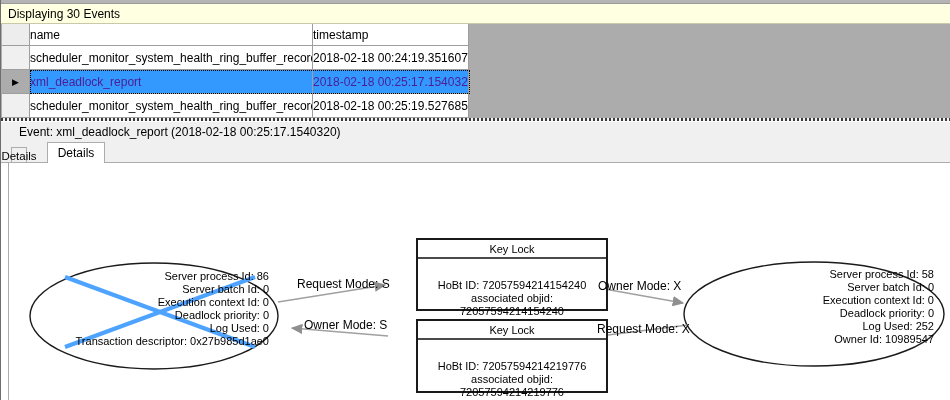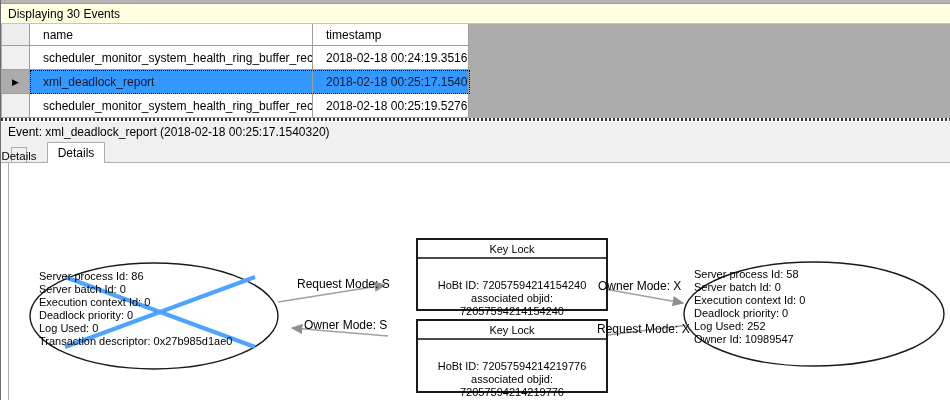--- a/index.html
+++ b/index.html
@@ -9,55 +9,55 @@
 
   
   .top-strip { position:absolute; left:0; top:0; width:950px; height:4px; background:#b4b4b4; border-bottom:1px solid #9a9a9a; }
 
   
   .info-bar { position:absolute; left:0; top:4px; width:950px; height:20px; background:#ffffe1; border-bottom:1px solid #c9c9a8; display:flex; align-items:center; padding-left:7px; }
 
   
   .grid { position:absolute; left:0; top:24px; width:950px; height:94px; background:#acacac; }
   .grid-row { position:absolute; left:1px; display:flex; background:#fff; }
-  .cell { border-right:1px solid #9e9e9e; border-bottom:1px solid #9e9e9e; padding-left:13px; display:flex; align-items:center; white-space:nowrap; overflow:hidden; background:#fff; }
+  .cell { border-right:1px solid #9e9e9e; border-bottom:1px solid #9e9e9e; padding-left:0; display:flex; align-items:center; white-space:nowrap; overflow:hidden; background:#fff; }
   .sel-cell { width:28px; background:#f0f0f0; justify-content:center; padding-left:0; }
   .name-cell { width:283px; }
   .ts-cell { width:156px; }
   .hdr { height:22px; top:0; }
   .hdr .cell { background:#fff; }
   .hdr .sel-cell { background:#ededed; }
   .r1 { top:22px; height:24px; }
   .r2 { top:46px; height:24px; }
   .r3 { top:70px; height:24px; }
-  .row-selected .name-cell, .row-selected .ts-cell { background:#3399FF; color:#0f172a; }
+  .row-selected .name-cell, .row-selected .ts-cell { background:#3399FF; color:#4c1d95; }
   .row-selected .sel-cell { background:#acacac; }
   .focus-band { position:absolute; left:29px; top:46px; width:440px; height:24px; outline:1px dotted #000; outline-offset:-1px; pointer-events:none; }
   .row-marker { font-size:9px; color:#000; }
 
   
   .splitter { position:absolute; left:0; top:118px; width:950px; height:3px;
     background-image:repeating-linear-gradient(90deg,#3a3a3a 0 2px,#f5f5f5 2px 4px); }
 
   
-  .event-bar { position:absolute; left:0; top:121px; width:950px; height:20px; background:#f0f0f0; display:flex; align-items:center; padding-left:7px; border-top:1px solid #fdfdfd; }
+  .event-bar { position:absolute; left:0; top:121px; width:950px; height:20px; background:#f0f0f0; display:flex; align-items:center; padding-left:18px; border-top:1px solid #fdfdfd; }
 
   
   .tabstrip { position:absolute; left:0; top:141px; width:950px; height:22px; background:#f0f0f0; }
   .tabstrip::after { content:""; position:absolute; left:0; bottom:0; width:950px; height:1px; background:#acacac; }
   .tab { position:absolute; bottom:0; border:1px solid #acacac; display:flex; align-items:center; justify-content:center; cursor:default; }
   .tab-inactive { left:10px; height:16px; width:16px; background:#f0f0f0; border-bottom:none; font-size:11.5px; }
   .tab-active { left:46px; height:21px; width:58px; background:#fff; border-bottom:none; z-index:3; }
 
   
   .content { position:absolute; left:0; top:163px; width:950px; height:237px; background:#fff; }
   .content .left-border { position:absolute; left:7px; top:0; width:1px; height:237px; background:#acacac; }
   .gsvg { position:absolute; left:0; top:0; }
 
-  .proc-text { position:absolute; text-align:left; font-size:11px; line-height:13px; }
+  .proc-text { position:absolute; text-align:right; font-size:11px; line-height:13px; }
   .res-box { position:absolute; width:192px; border:2px solid #1a1a1a; background:#fff; text-align:center; font-size:11px;margin-left:27px; }
   .res-title { height:19px; line-height:19px; border-bottom:2px solid #4a4a4a; }
   .res-lines { padding-top:20px; line-height:13px; }
   .edge-label { position:absolute; font-size:12px; white-space:nowrap; }
 </style>
 </head>
 <body>
 
 <div class="screen">
 

